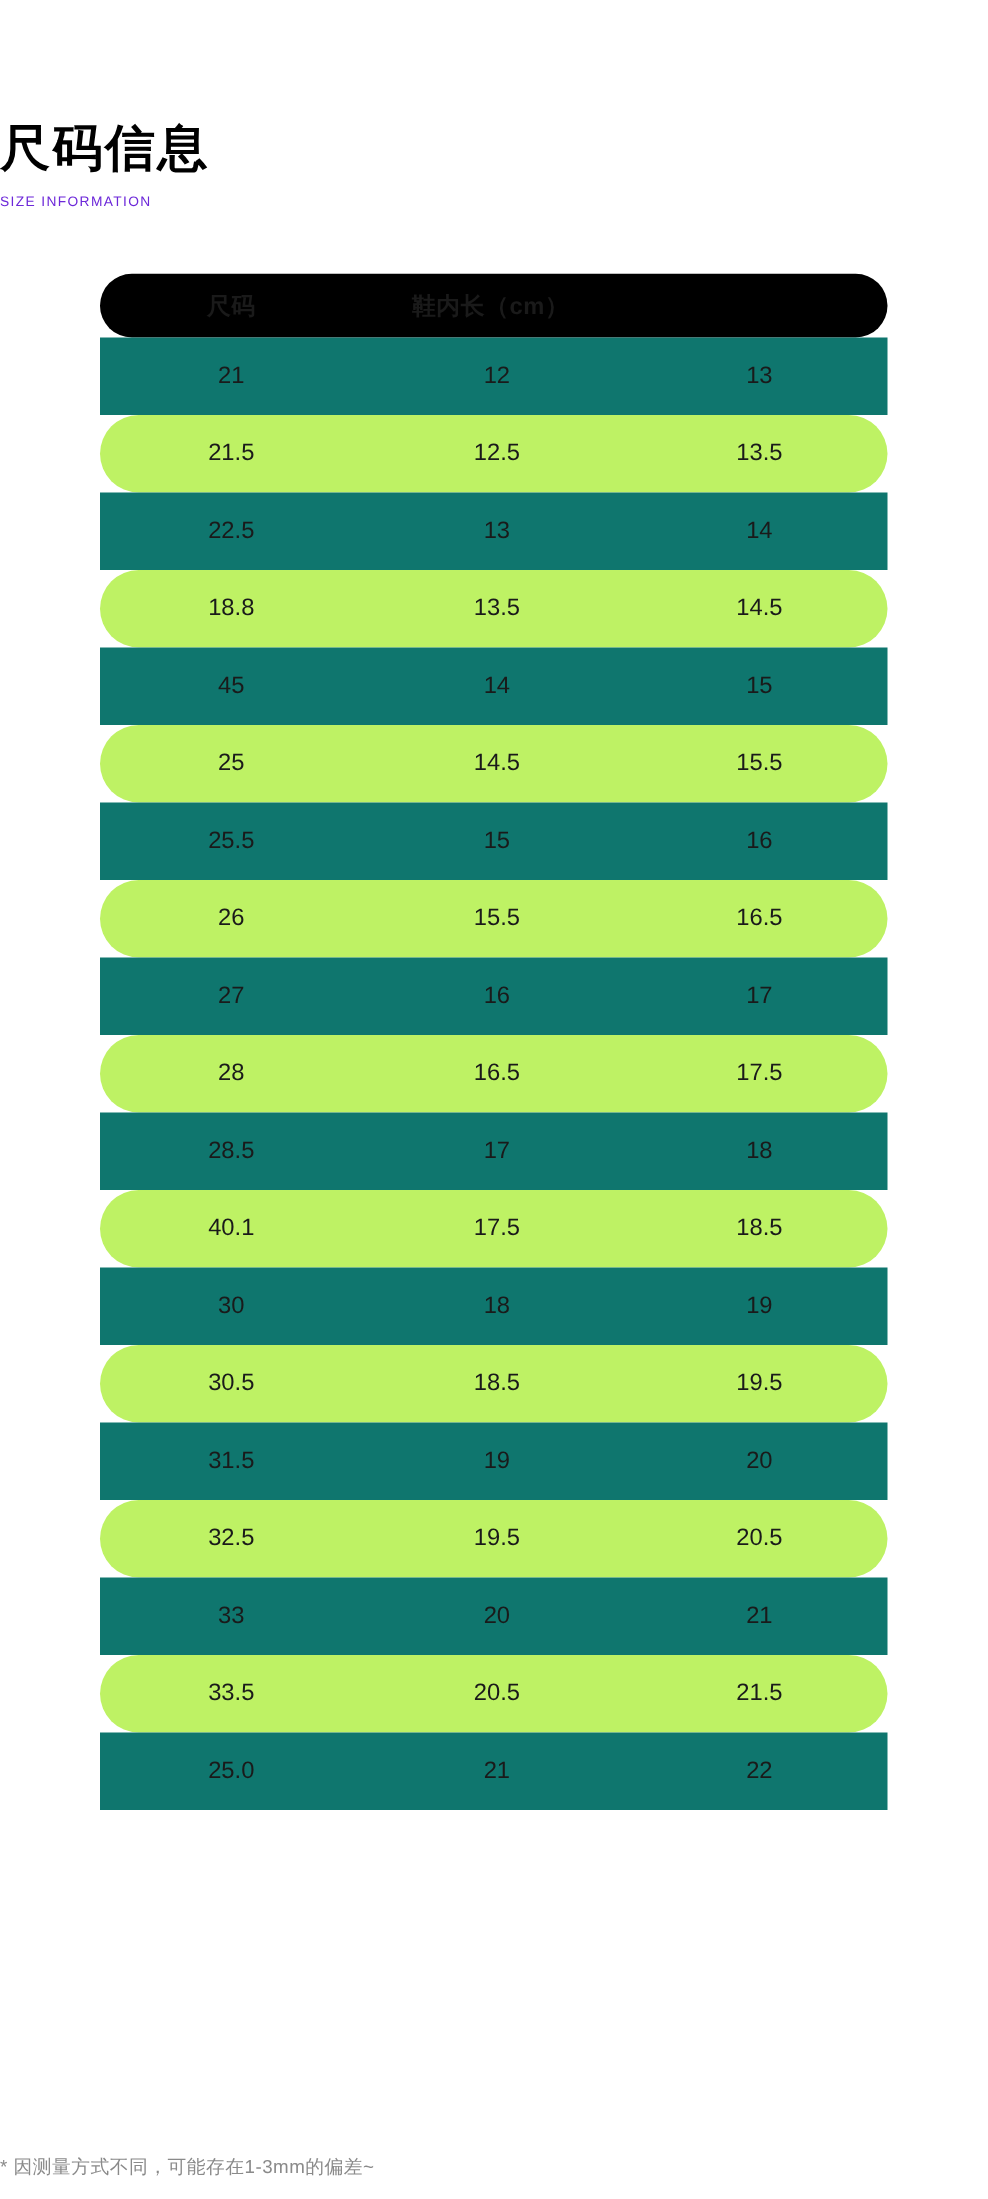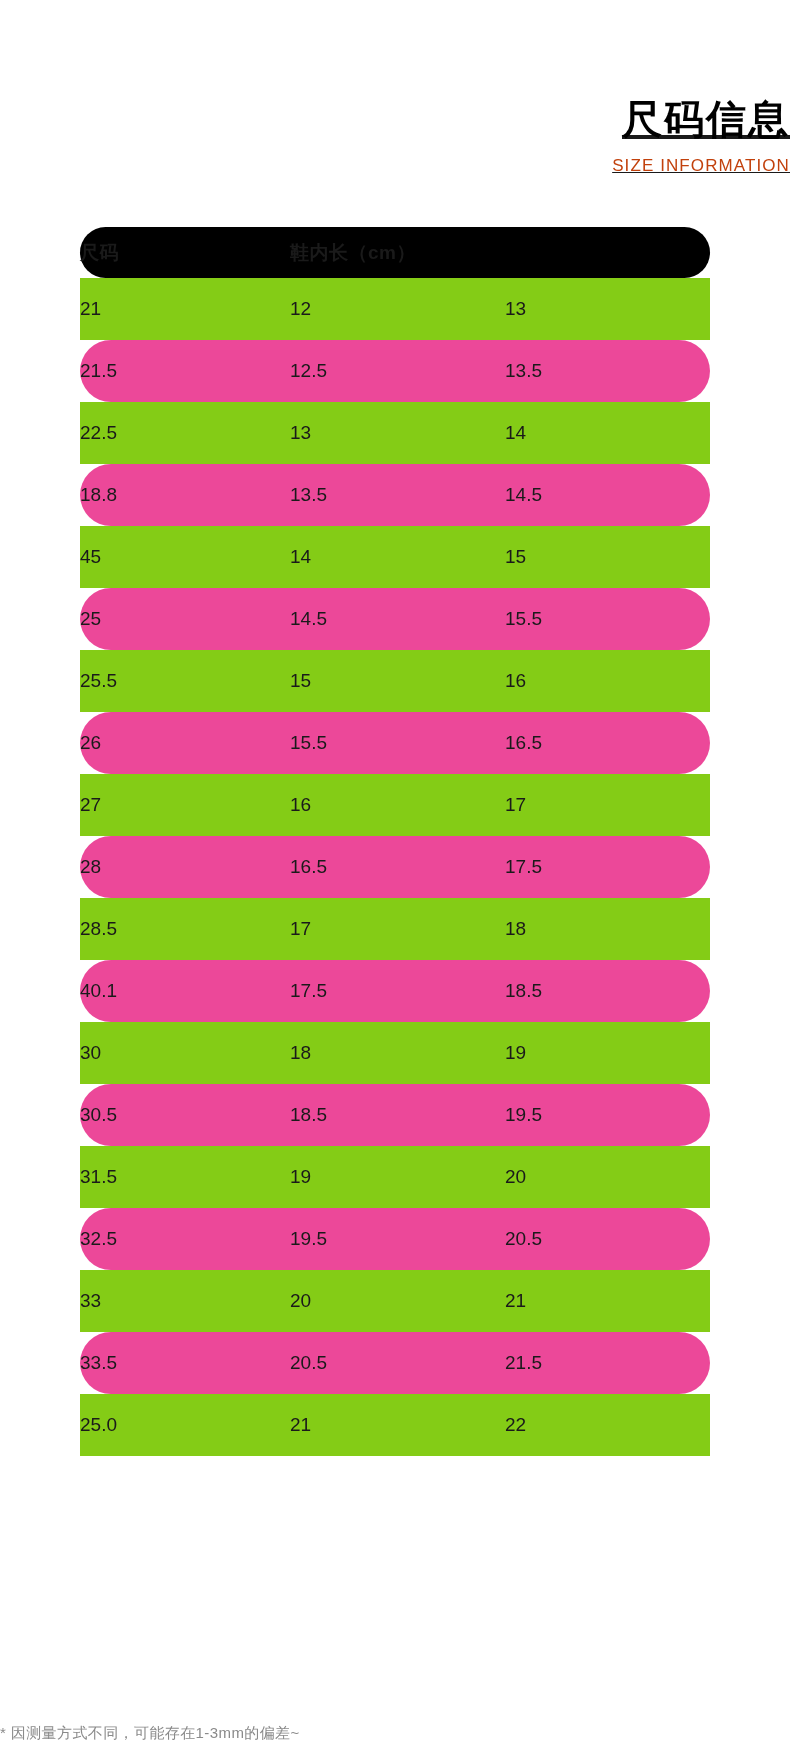--- a/index.html
+++ b/index.html
@@ -19,39 +19,37 @@
     position: relative;
     width: 790px;
     min-height: 1759px;
     background: #ffffff;
     overflow: hidden;
   }
 
   
   .header-block {
     padding-top: 96px;
-    text-align: right;
-    text-decoration: underline;
+    text-align: left;
   }
 
   .page-title {
     font-size: 40px;
     font-weight: 700;
     letter-spacing: 2px;
     color: #000000;
     line-height: 1.15;
   }
 
   .page-subtitle {
     margin-top: 14px;
-    font-size: 17px;
+    font-size: 11px;
     font-weight: 400;
     letter-spacing: 1.1px;
-    color: #c2410c;
-    margin-left: 23px;
+    color: #6d28d9;
   }
 
   
   .size-table {
     margin: 51px auto 0 auto;
     width: 630px;
   }
 
   .table-header {
     display: flex;
@@ -65,29 +63,30 @@
   .table-header .cell {
     font-size: 19px;
     font-weight: 700;
     letter-spacing: 0.5px;
   }
 
   .table-row {
     display: flex;
     align-items: center;
     height: 62px;
-    background: #84cc16;
+    background: #0f766e;
   }
 
   .table-row.alt {
-    background: #ec4899;
+    background: #bef264;
     border-radius: 31px;
   }
 
   .cell {
+    text-align: center;
     font-size: 19px;
     font-weight: 400;
     color: #1a1a1a;
   }
 
   .col-0 { width: 210px; }
   .col-1 { width: 215px; }
   .col-2 { width: 205px; }
 
   

